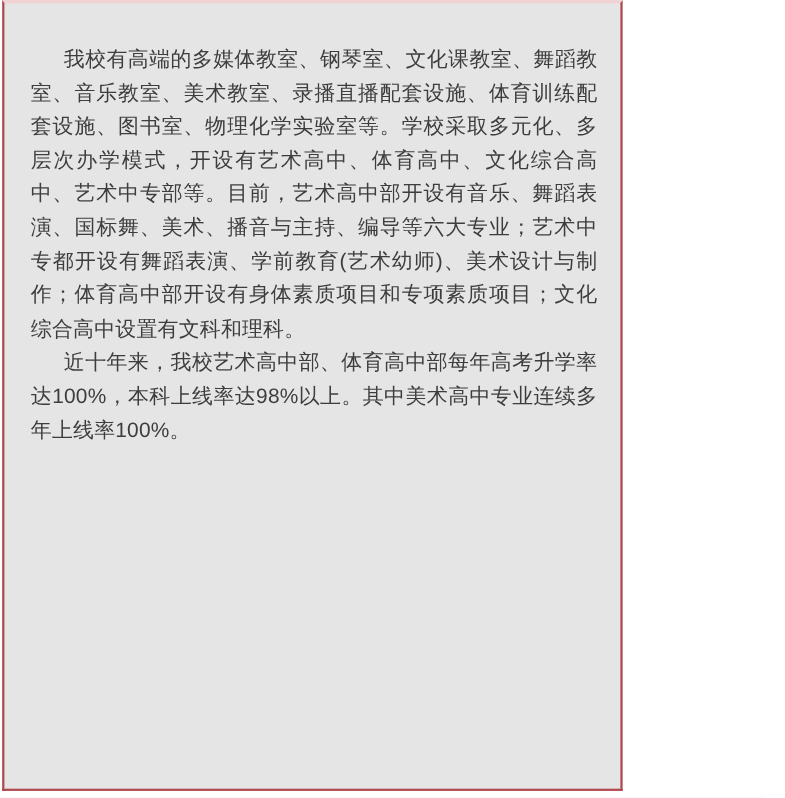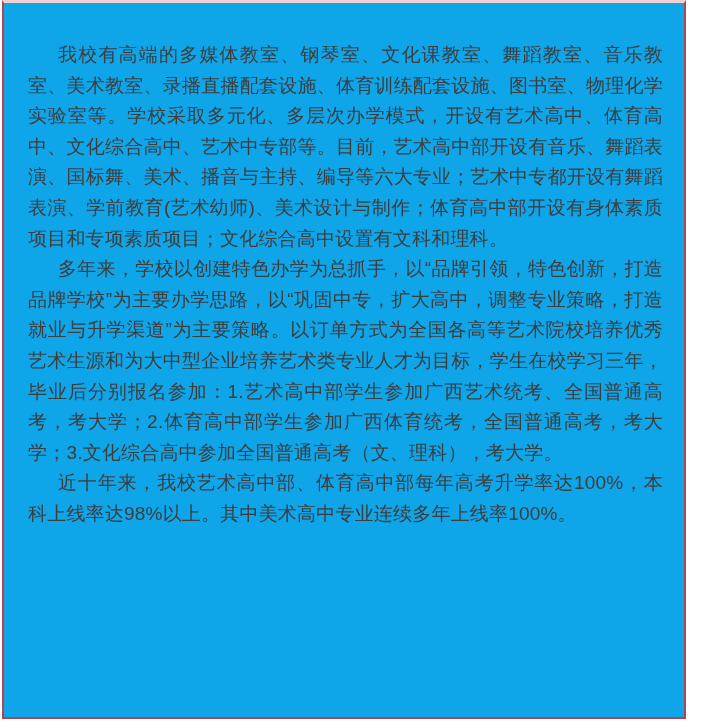--- a/index.html
+++ b/index.html
@@ -7,25 +7,25 @@
     padding: 0;
     background: #ffffff;
     width: 714px;
     height: 725px;
     overflow: hidden;
   }
   .frame {
     position: absolute;
     left: 2px;
     top: 0px;
-    width: 684px;
+    width: 564px;
     height: 719px;
     border: 2px solid #b0474c;
     border-top: 3px solid #f0d2d5;
-    background: #0ea5e9;
+    background: #e5e5e5;
     box-sizing: border-box;
   }
   .article {
     padding: 37px 21px 0 24px;
     font-family: "Liberation Sans", "DejaVu Sans", sans-serif;
     font-size: 19px;
     line-height: 30.6px;
     color: #3d3d3d;
     text-align: justify;
     text-justify: inter-ideograph;
@@ -35,16 +35,15 @@
     margin: 0;
     text-indent: 30px;
   }
 </style>
 </head>
 <body>
 
 <div class="frame">
   <div class="article">
     <p>我校有高端的多媒体教室、钢琴室、文化课教室、舞蹈教室、音乐教室、美术教室、录播直播配套设施、体育训练配套设施、图书室、物理化学实验室等。学校采取多元化、多层次办学模式，开设有艺术高中、体育高中、文化综合高中、艺术中专部等。目前，艺术高中部开设有音乐、舞蹈表演、国标舞、美术、播音与主持、编导等六大专业；艺术中专都开设有舞蹈表演、学前教育(艺术幼师)、美术设计与制作；体育高中部开设有身体素质项目和专项素质项目；文化综合高中设置有文科和理科。</p>
-    <p>多年来，学校以创建特色办学为总抓手，以“品牌引领，特色创新，打造品牌学校”为主要办学思路，以“巩固中专，扩大高中，调整专业策略，打造就业与升学渠道”为主要策略。以订单方式为全国各高等艺术院校培养优秀艺术生源和为大中型企业培养艺术类专业人才为目标，学生在校学习三年，毕业后分别报名参加：1.艺术高中部学生参加广西艺术统考、全国普通高考，考大学；2.体育高中部学生参加广西体育统考，全国普通高考，考大学；3.文化综合高中参加全国普通高考（文、理科），考大学。</p>
     <p>近十年来，我校艺术高中部、体育高中部每年高考升学率达100%，本科上线率达98%以上。其中美术高中专业连续多年上线率100%。</p>
   </div>
 </div>
 
 </body></html>

